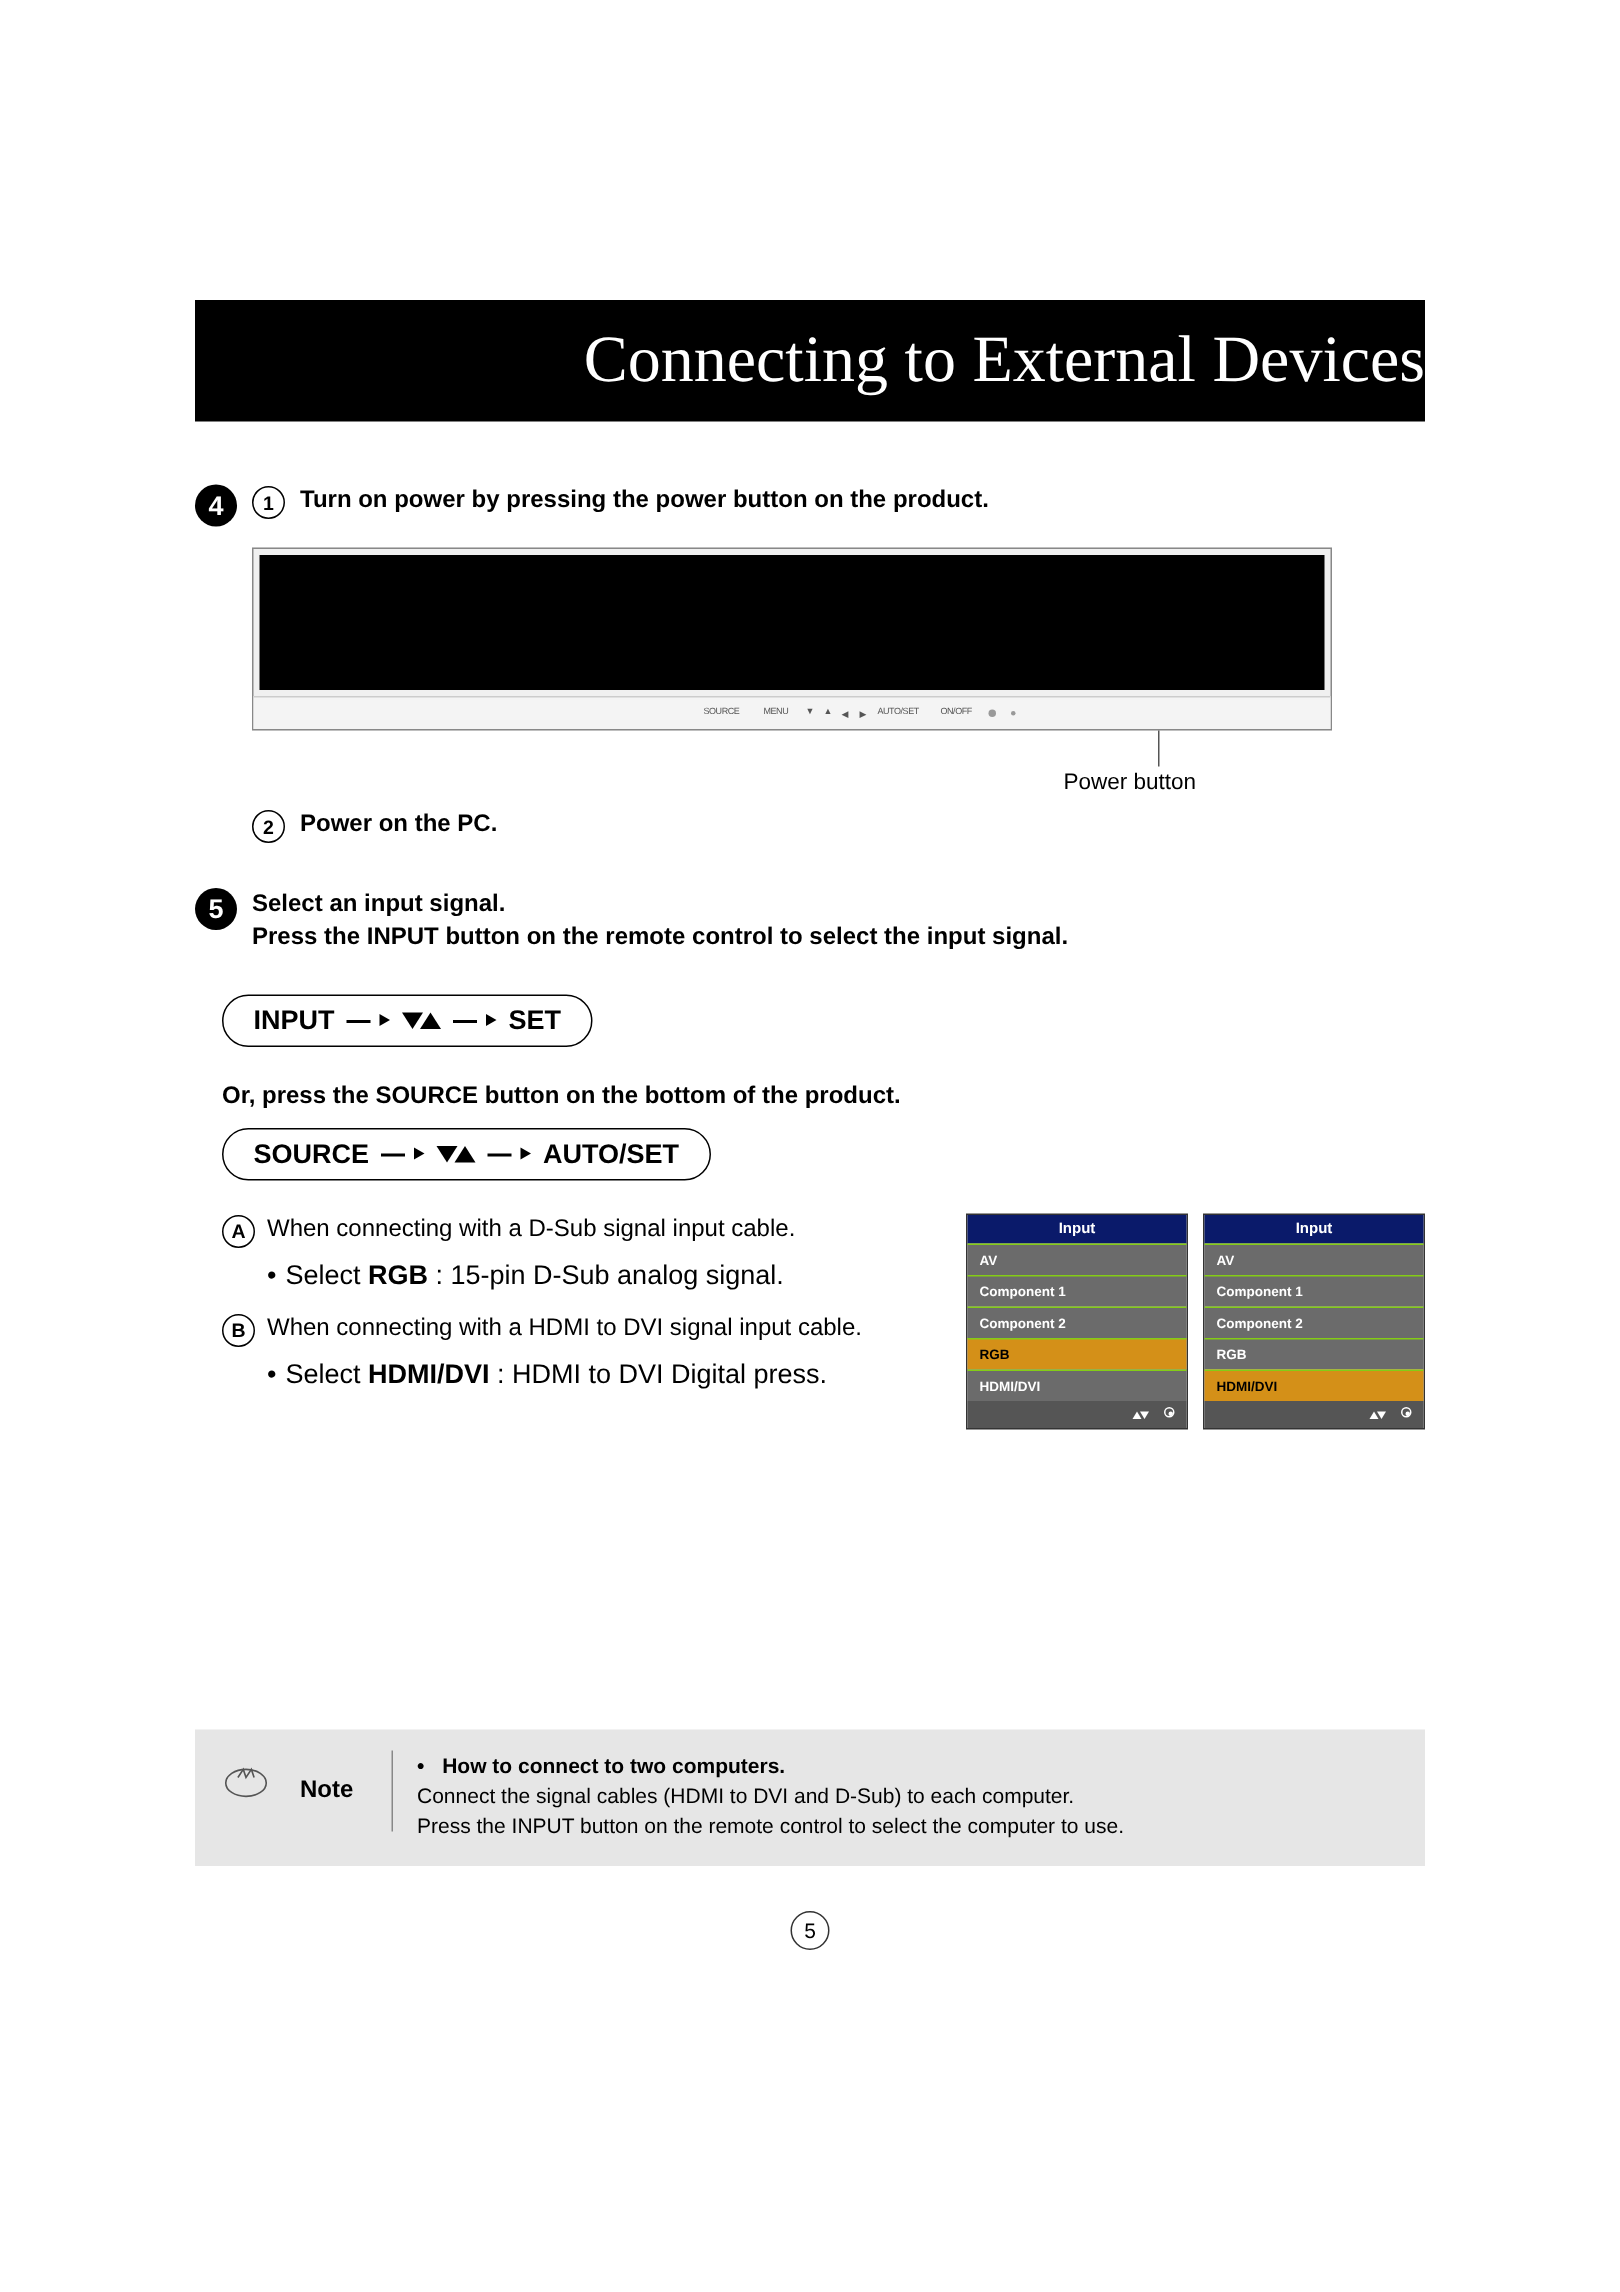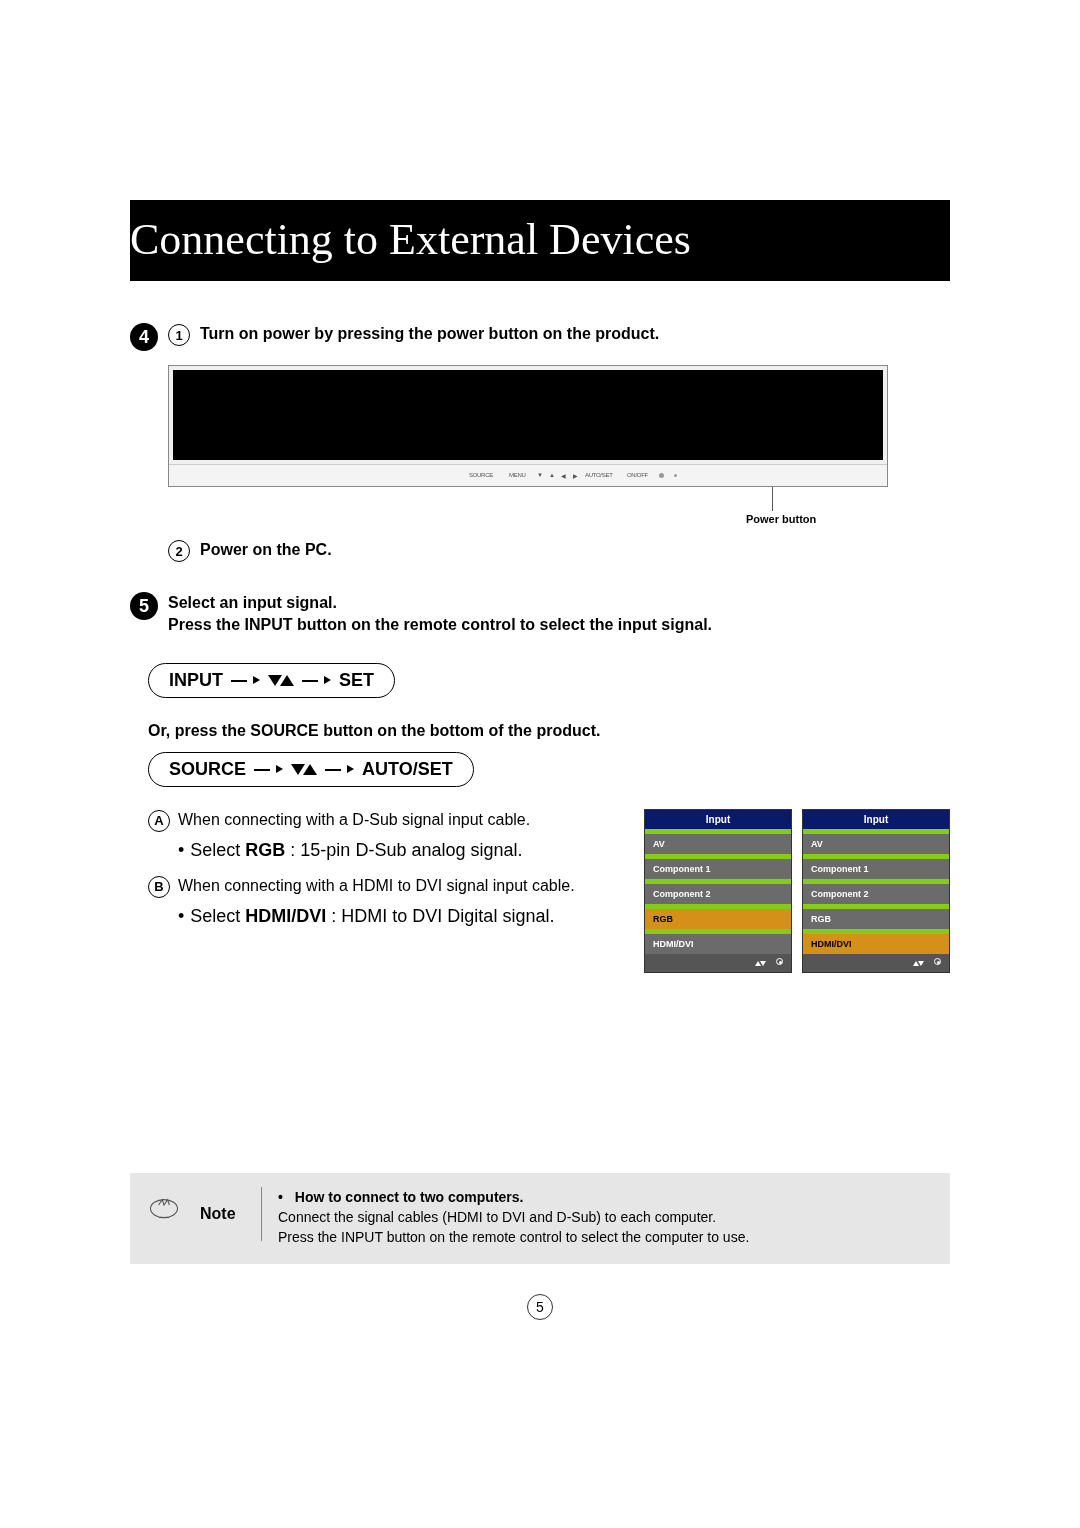--- a/index.html
+++ b/index.html
@@ -10,21 +10,21 @@
     width: 1080px;
     height: 1528px;
     position: relative;
   }
   .page {
     padding: 200px 130px 60px 130px;
   }
   .title-bar {
     background: #000;
     color: #fff;
-    text-align: left;
+    text-align: right;
     padding: 14px 0 16px 0;
     margin-bottom: 42px;
   }
   .title-bar h1 {
     font-family: "Times New Roman", Times, serif;
     font-weight: 400;
     font-size: 44px;
     letter-spacing: 0px;
   }
   .step-row {
@@ -115,24 +115,23 @@
   .power-line {
     position: absolute;
     left: 604px;
     top: 0;
     width: 1px;
     height: 24px;
     background: #555;
   }
   .power-label {
     position: absolute;
-    left: 578px;
+    left: 541px;
     top: 26px;
-    font-size: 11px;
-    font-weight: bold;
+    font-size: 15px;
   }
 
   .indent-sub { margin-left: 38px; }
 
   .step5-block { margin-top: 30px; }
   .pill {
     display: inline-flex;
     align-items: center;
     gap: 8px;
     border: 1.5px solid #000;
@@ -220,21 +219,21 @@
     background: #0a1a6a;
     color: #fff;
     text-align: center;
     padding: 4px 0;
     font-weight: bold;
     font-size: 10px;
   }
   .osd-item {
     background: #6b6b6b;
     padding: 5px 8px;
-    border-top: 5px solid #84cc16;
+    border-top: 1px solid #84cc16;
     font-weight: bold;
   }
   .osd-item.sel {
     background: #d49018;
     color: #000;
   }
   .osd-foot {
     background: #555;
     padding: 4px 8px;
     display: flex;
@@ -399,21 +398,21 @@
           <span class="normal-text">When connecting with a D-Sub signal input cable.</span>
         </div>
         <div class="ab-sub">
           <span class="dot-bullet"></span><span>Select </span><b>RGB</b><span> : 15-pin D-Sub analog signal.</span>
         </div>
         <div class="ab-line">
           <span class="circ-letter">B</span>
           <span class="normal-text">When connecting with a HDMI to DVI signal input cable.</span>
         </div>
         <div class="ab-sub">
-          <span class="dot-bullet"></span><span>Select </span><b>HDMI/DVI</b><span> : HDMI to DVI Digital signal.</span>
+          <span class="dot-bullet"></span><span>Select </span><b>HDMI/DVI</b><span> : HDMI to DVI Digital press.</span>
         </div>
       </div>
 
       <div class="osd-panels">
         <div class="osd">
           <div class="osd-head">Input</div>
           <div class="osd-item">AV</div>
           <div class="osd-item">Component 1</div>
           <div class="osd-item">Component 2</div>
           <div class="osd-item sel">RGB</div>

